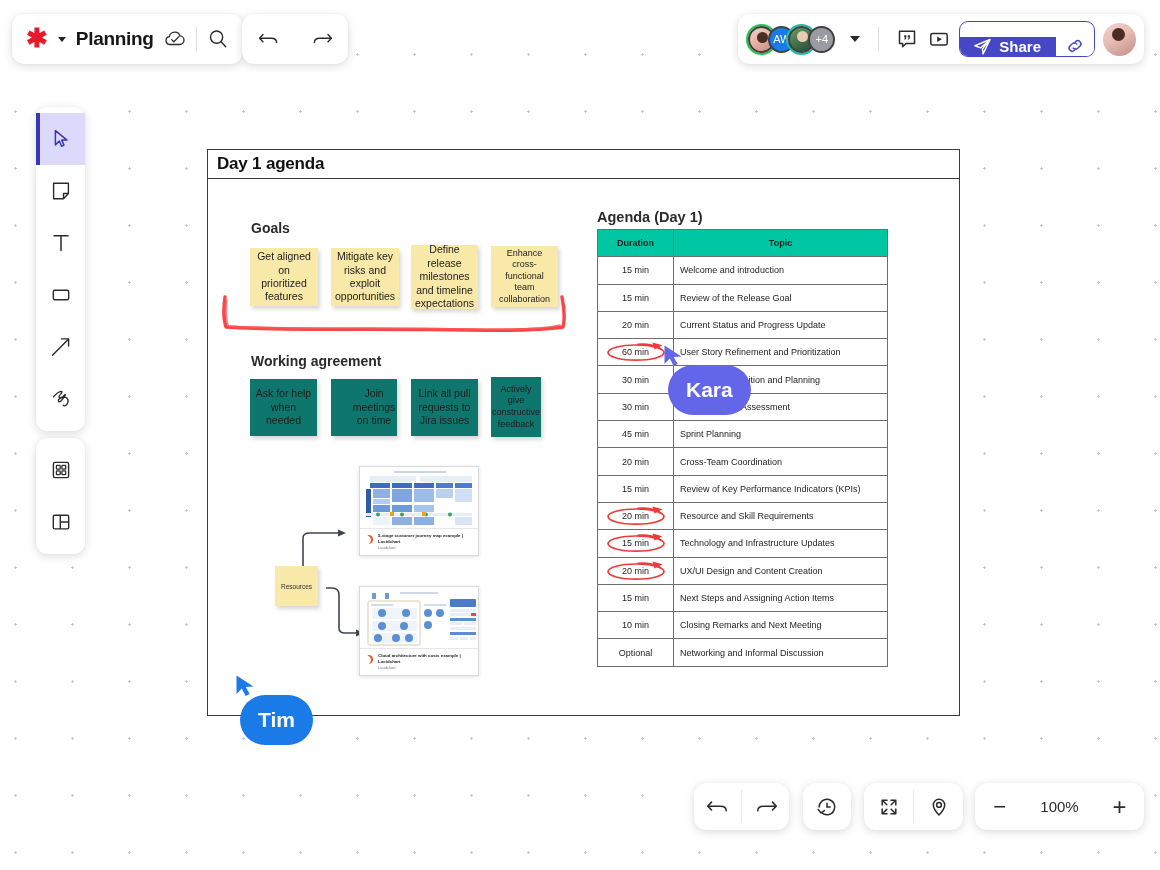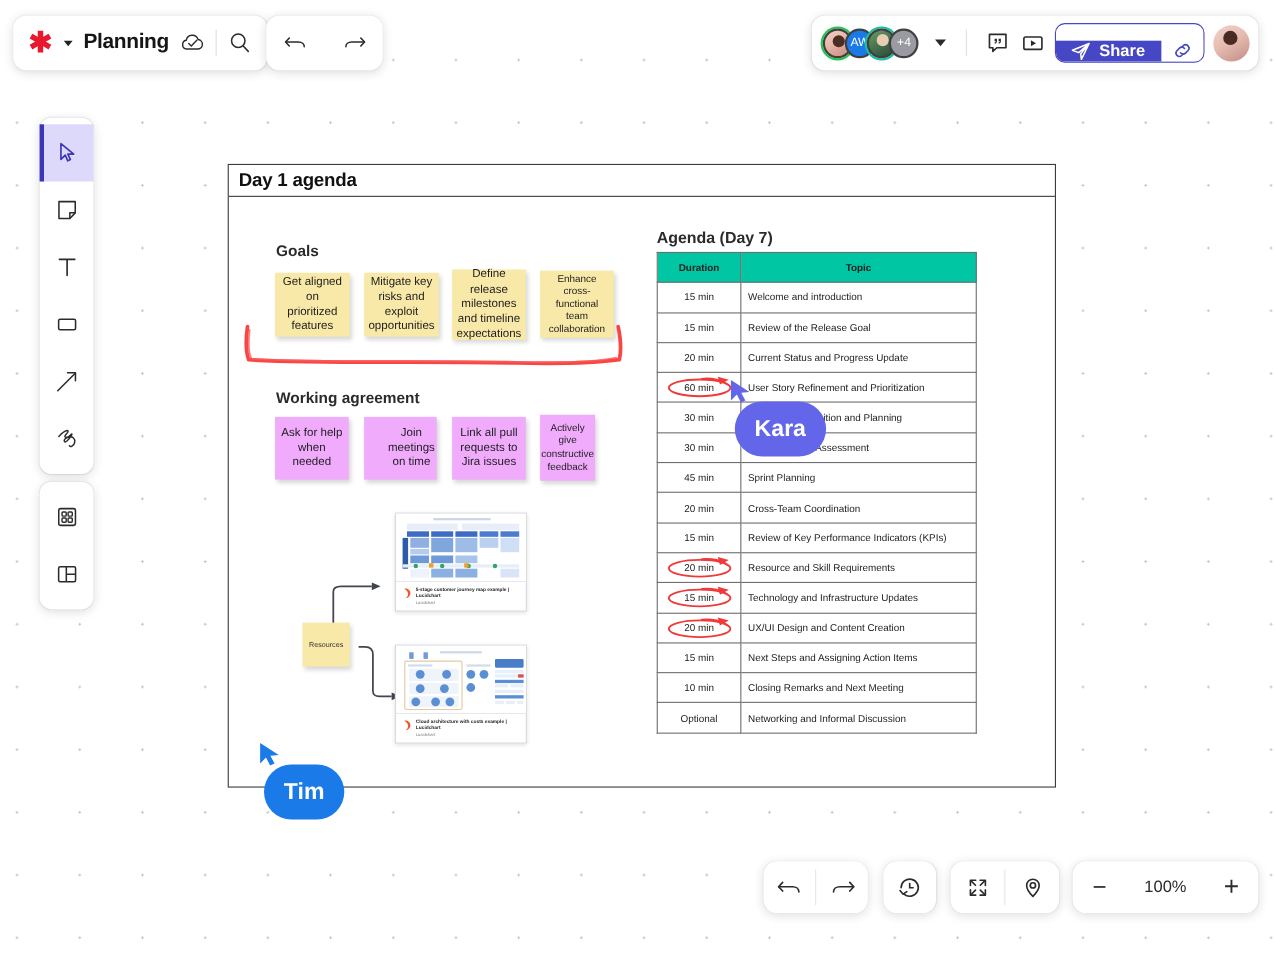--- a/index.html
+++ b/index.html
@@ -100,21 +100,21 @@
   }
   .sec-title { position:absolute; font-size:14px; font-weight:700; color:#2b2b2b; }
 
   .note {
     position:absolute; padding:5px 4px;
     display:flex; align-items:center; justify-content:center; text-align:center;
     font-size:10.5px; line-height:1.28; color:#1d1d1d;
     box-shadow:2px 3px 4px rgba(0,0,0,.16);
   }
   .note.yellow { background:#f8e9a8; }
-  .note.pink   { background:#f0abfc; }
+  .note.pink   { background:#0f766e; }
 
   
   #bracket { position:absolute; left:219px; top:295px; width:350px; height:45px; pointer-events:none; }
 
   
   #agenda-title { position:absolute; left:597px; top:209px; font-size:14.5px; font-weight:700; color:#2b2b2b; }
   #agenda-table {
     position:absolute; left:597px; top:229px; width:291px;
     border-collapse:collapse; table-layout:fixed;
   }
@@ -410,21 +410,21 @@
     <svg class="lucid-mark" viewBox="0 0 12 14">
         <path d="M3.2 1.2 C6.8.2 10.6 2.6 10.8 6.3 C11 10 8.2 12.9 4.9 12.8 C6.9 11.4 8.1 9.6 8 7.3 C7.9 4.9 6 2.6 3.2 1.2Z" fill="#f2582a"></path>
       </svg>
     <div>
       <div class="cap-txt">Cloud architecture with costs example | Lucidchart</div>
       <div class="cap-sub">Lucidchart</div>
     </div>
   </div>
 </div>
 
-<div id="agenda-title">Agenda (Day 7)</div>
+<div id="agenda-title">Agenda (Day 1)</div>
 <table id="agenda-table">
   <thead>
     <tr>
       <th style="width:76px;">Duration</th>
       <th>Topic</th>
     </tr>
   </thead>
   <tbody id="agenda-body">
       <tr>
         <td class="dur"><span>15 min</span></td>

